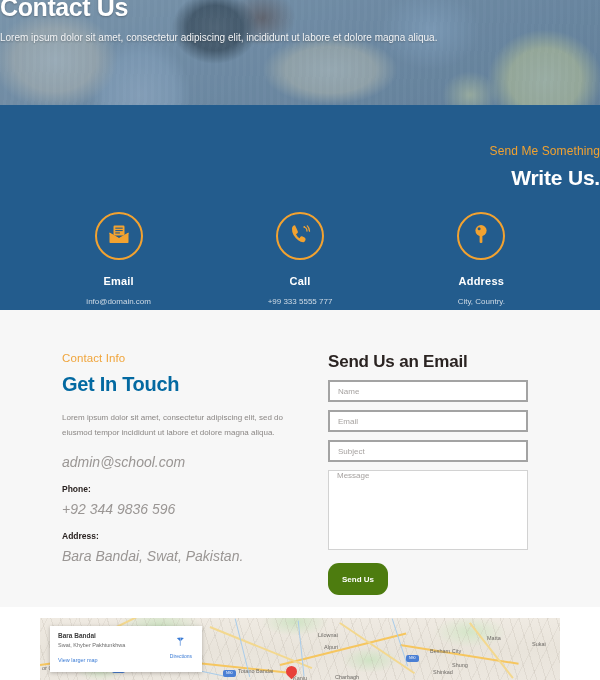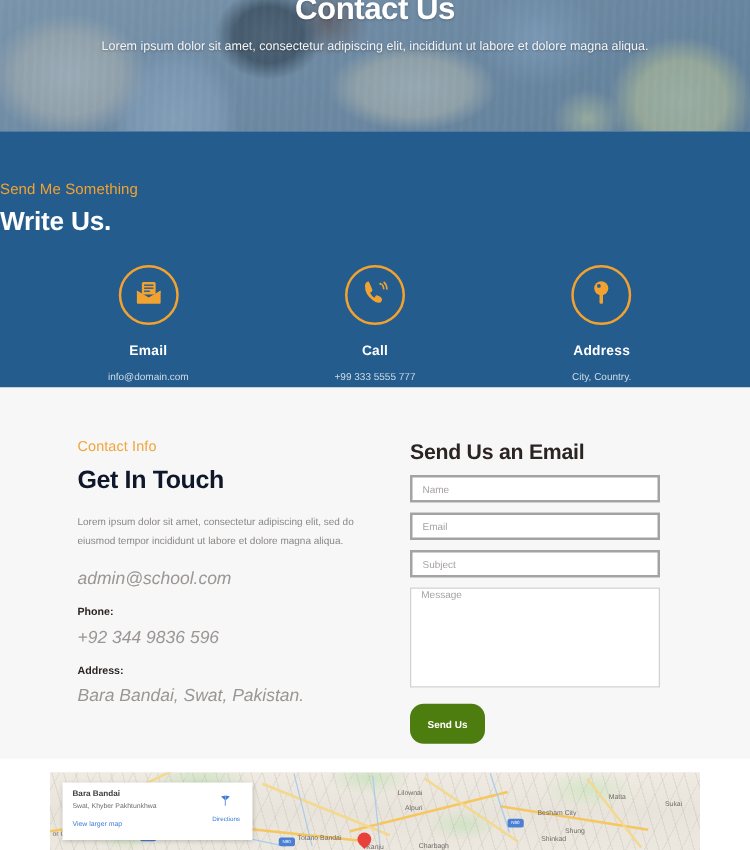--- a/index.html
+++ b/index.html
@@ -37,21 +37,21 @@
       repeating-linear-gradient(92deg, rgba(255,255,255,0.05) 0 3px, rgba(0,0,0,0.03) 3px 7px);
     opacity: .55;
   }
   .hero-overlay {
     position: absolute; inset: 0;
     background: rgba(38, 92, 140, 0.42);
   }
   .hero-inner {
     position: absolute; inset: 0;
     display: flex; flex-direction: column;
-    align-items: center;
+    align-items: flex-start;
     padding-top: 0px;
   }
   .hero-title {
     color: #ffffff;
     font-size: 25px;
     font-weight: bold;
     letter-spacing: -0.4px;
     line-height: 22px;
     margin-top: -4px;
     text-shadow: 0 1px 2px rgba(0,0,0,.25);
@@ -64,21 +64,21 @@
     text-shadow: 0 1px 2px rgba(0,0,0,.3);
     text-align: center;
     max-width: 460px;
   }
 
   
   .blue {
     width: 600px; height: 205px;
     background: #235C8D;
     padding-top: 39px;
-    text-align: left;
+    text-align: right;
     position: relative;
   }
   .eyebrow {
     color: #F2A230;
     font-size: 12px;
     letter-spacing: .1px;
   }
   .blue-title {
     color: #ffffff;
     font-size: 21px;
@@ -133,21 +133,21 @@
   }
   .col-left { width: 228px; }
   .col-right { width: 212px; }
 
   .contact-eyebrow {
     color: #F0A53C;
     font-size: 11.5px;
     letter-spacing: .1px;
   }
   .get-in-touch {
-    color: #0f172a;
+    color: #0369a1;
     font-size: 20px;
     font-weight: bold;
     letter-spacing: -0.3px;
     margin-top: 9px;
   }
   .lead {
     color: #8b8785;
     font-size: 8px;
     line-height: 15px;
     margin-top: 14px;

